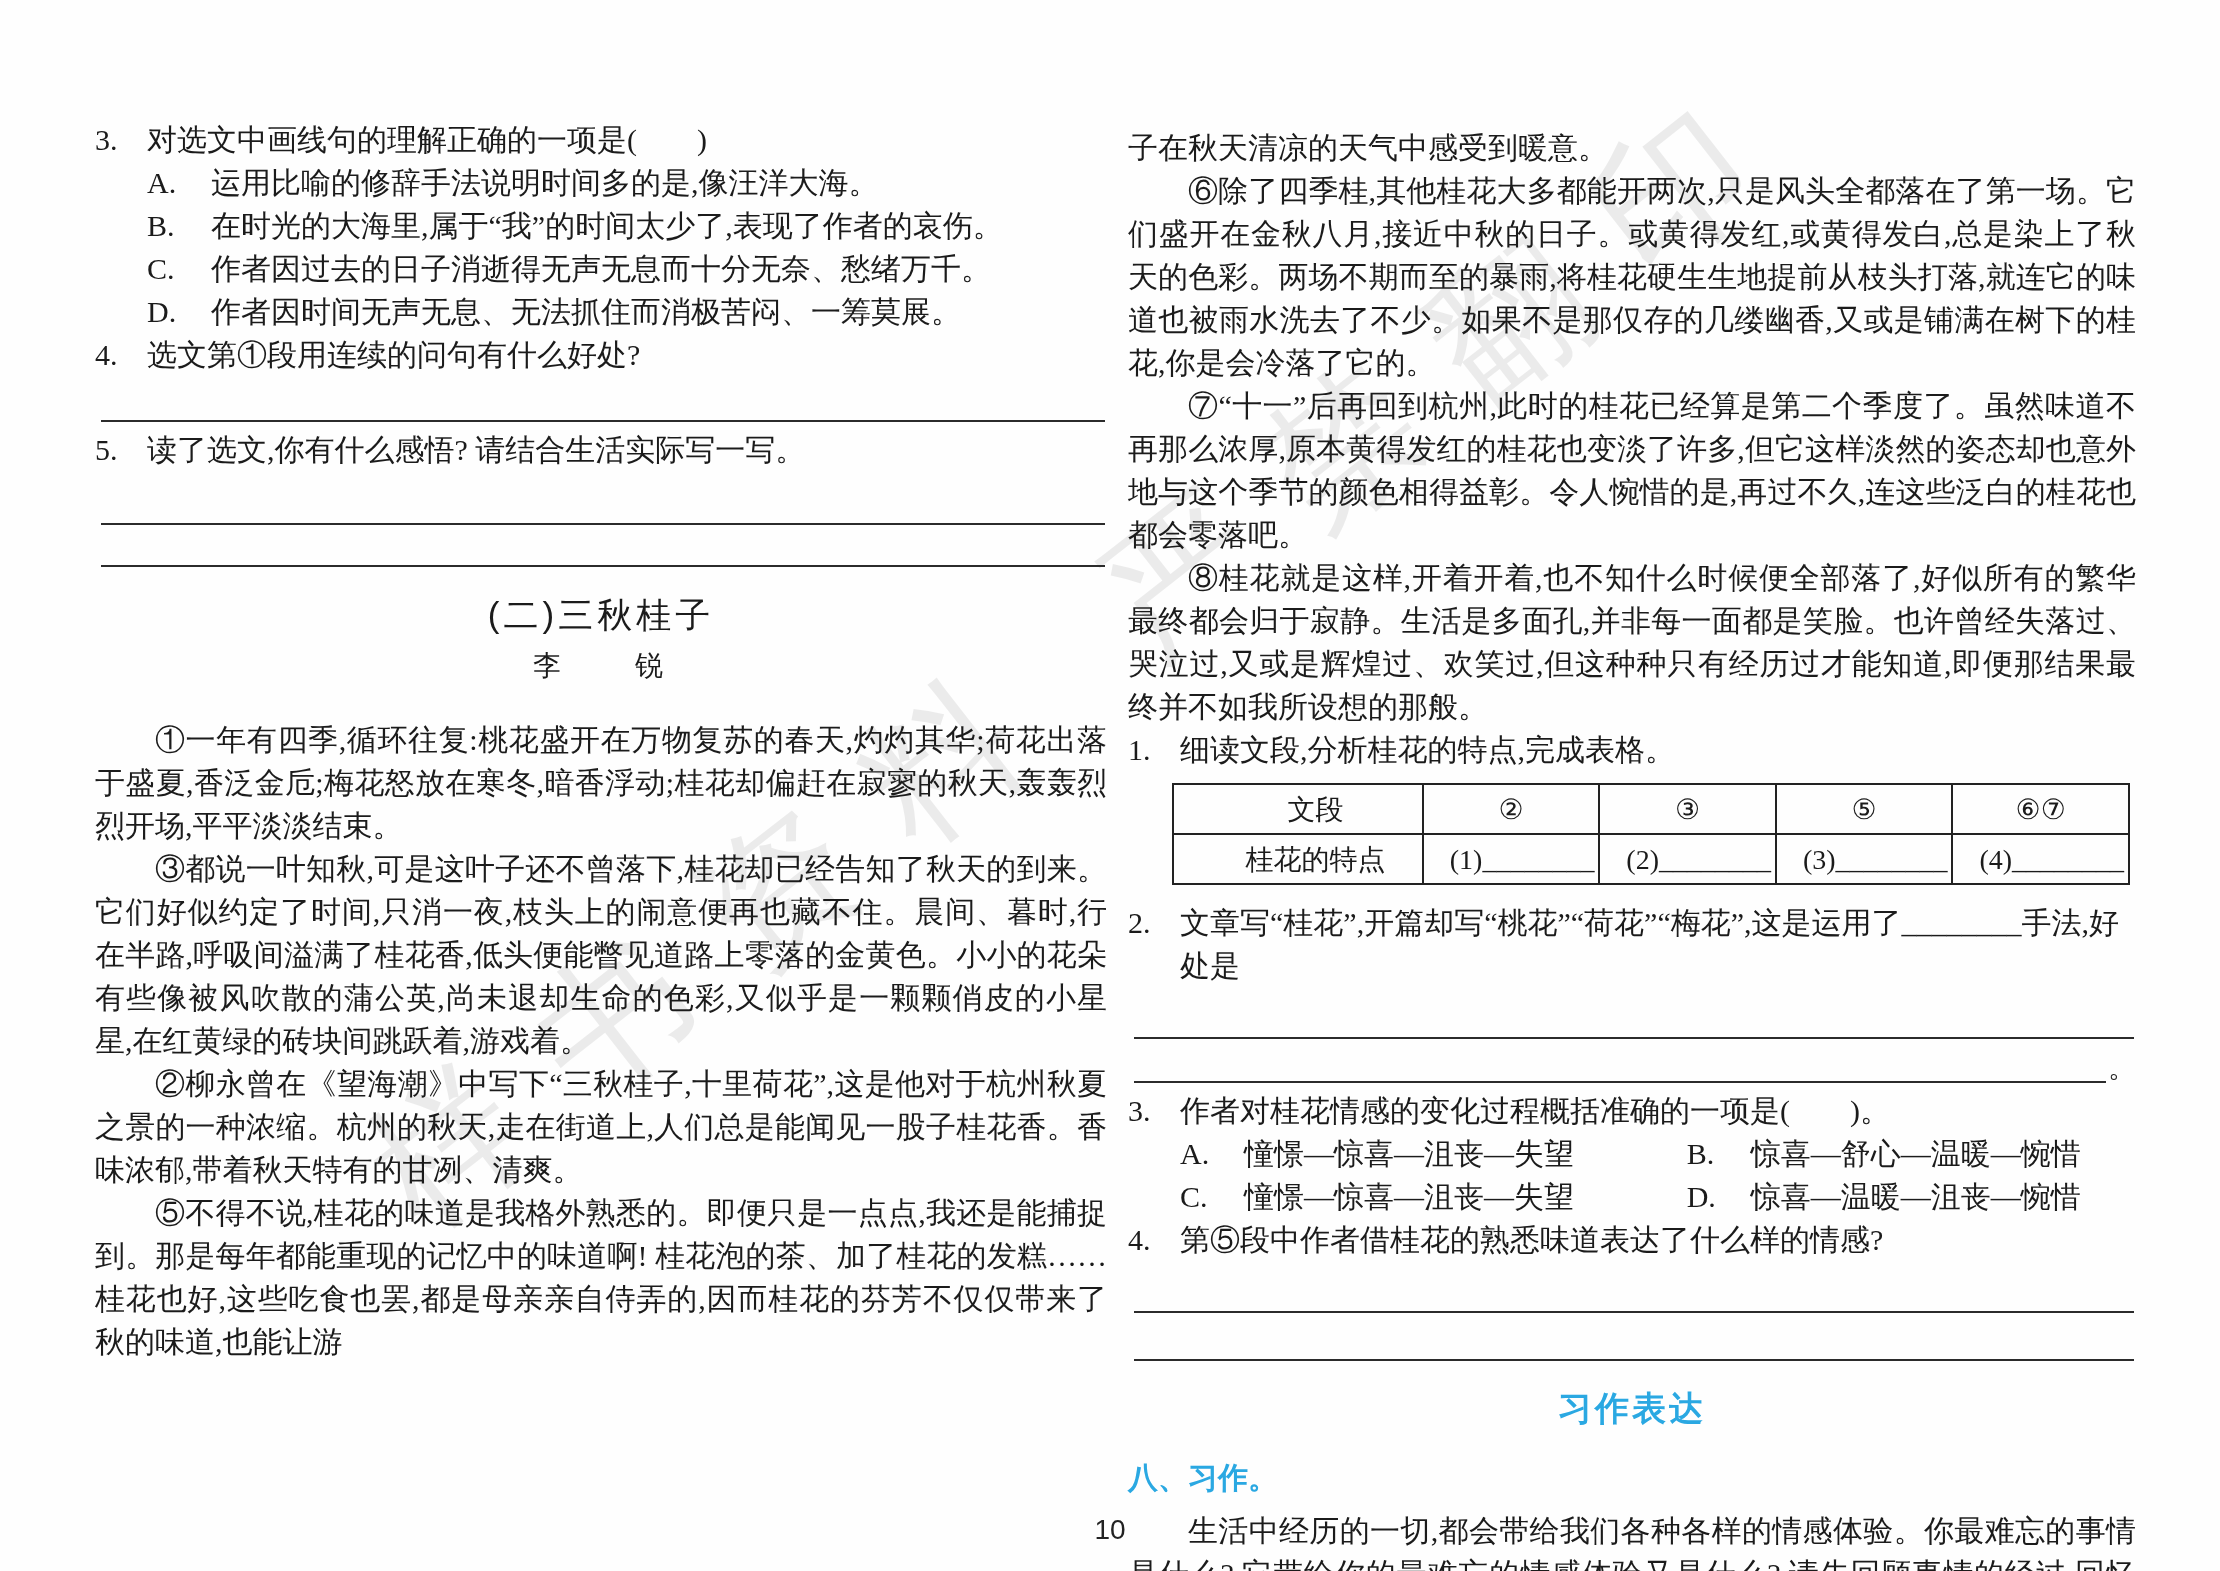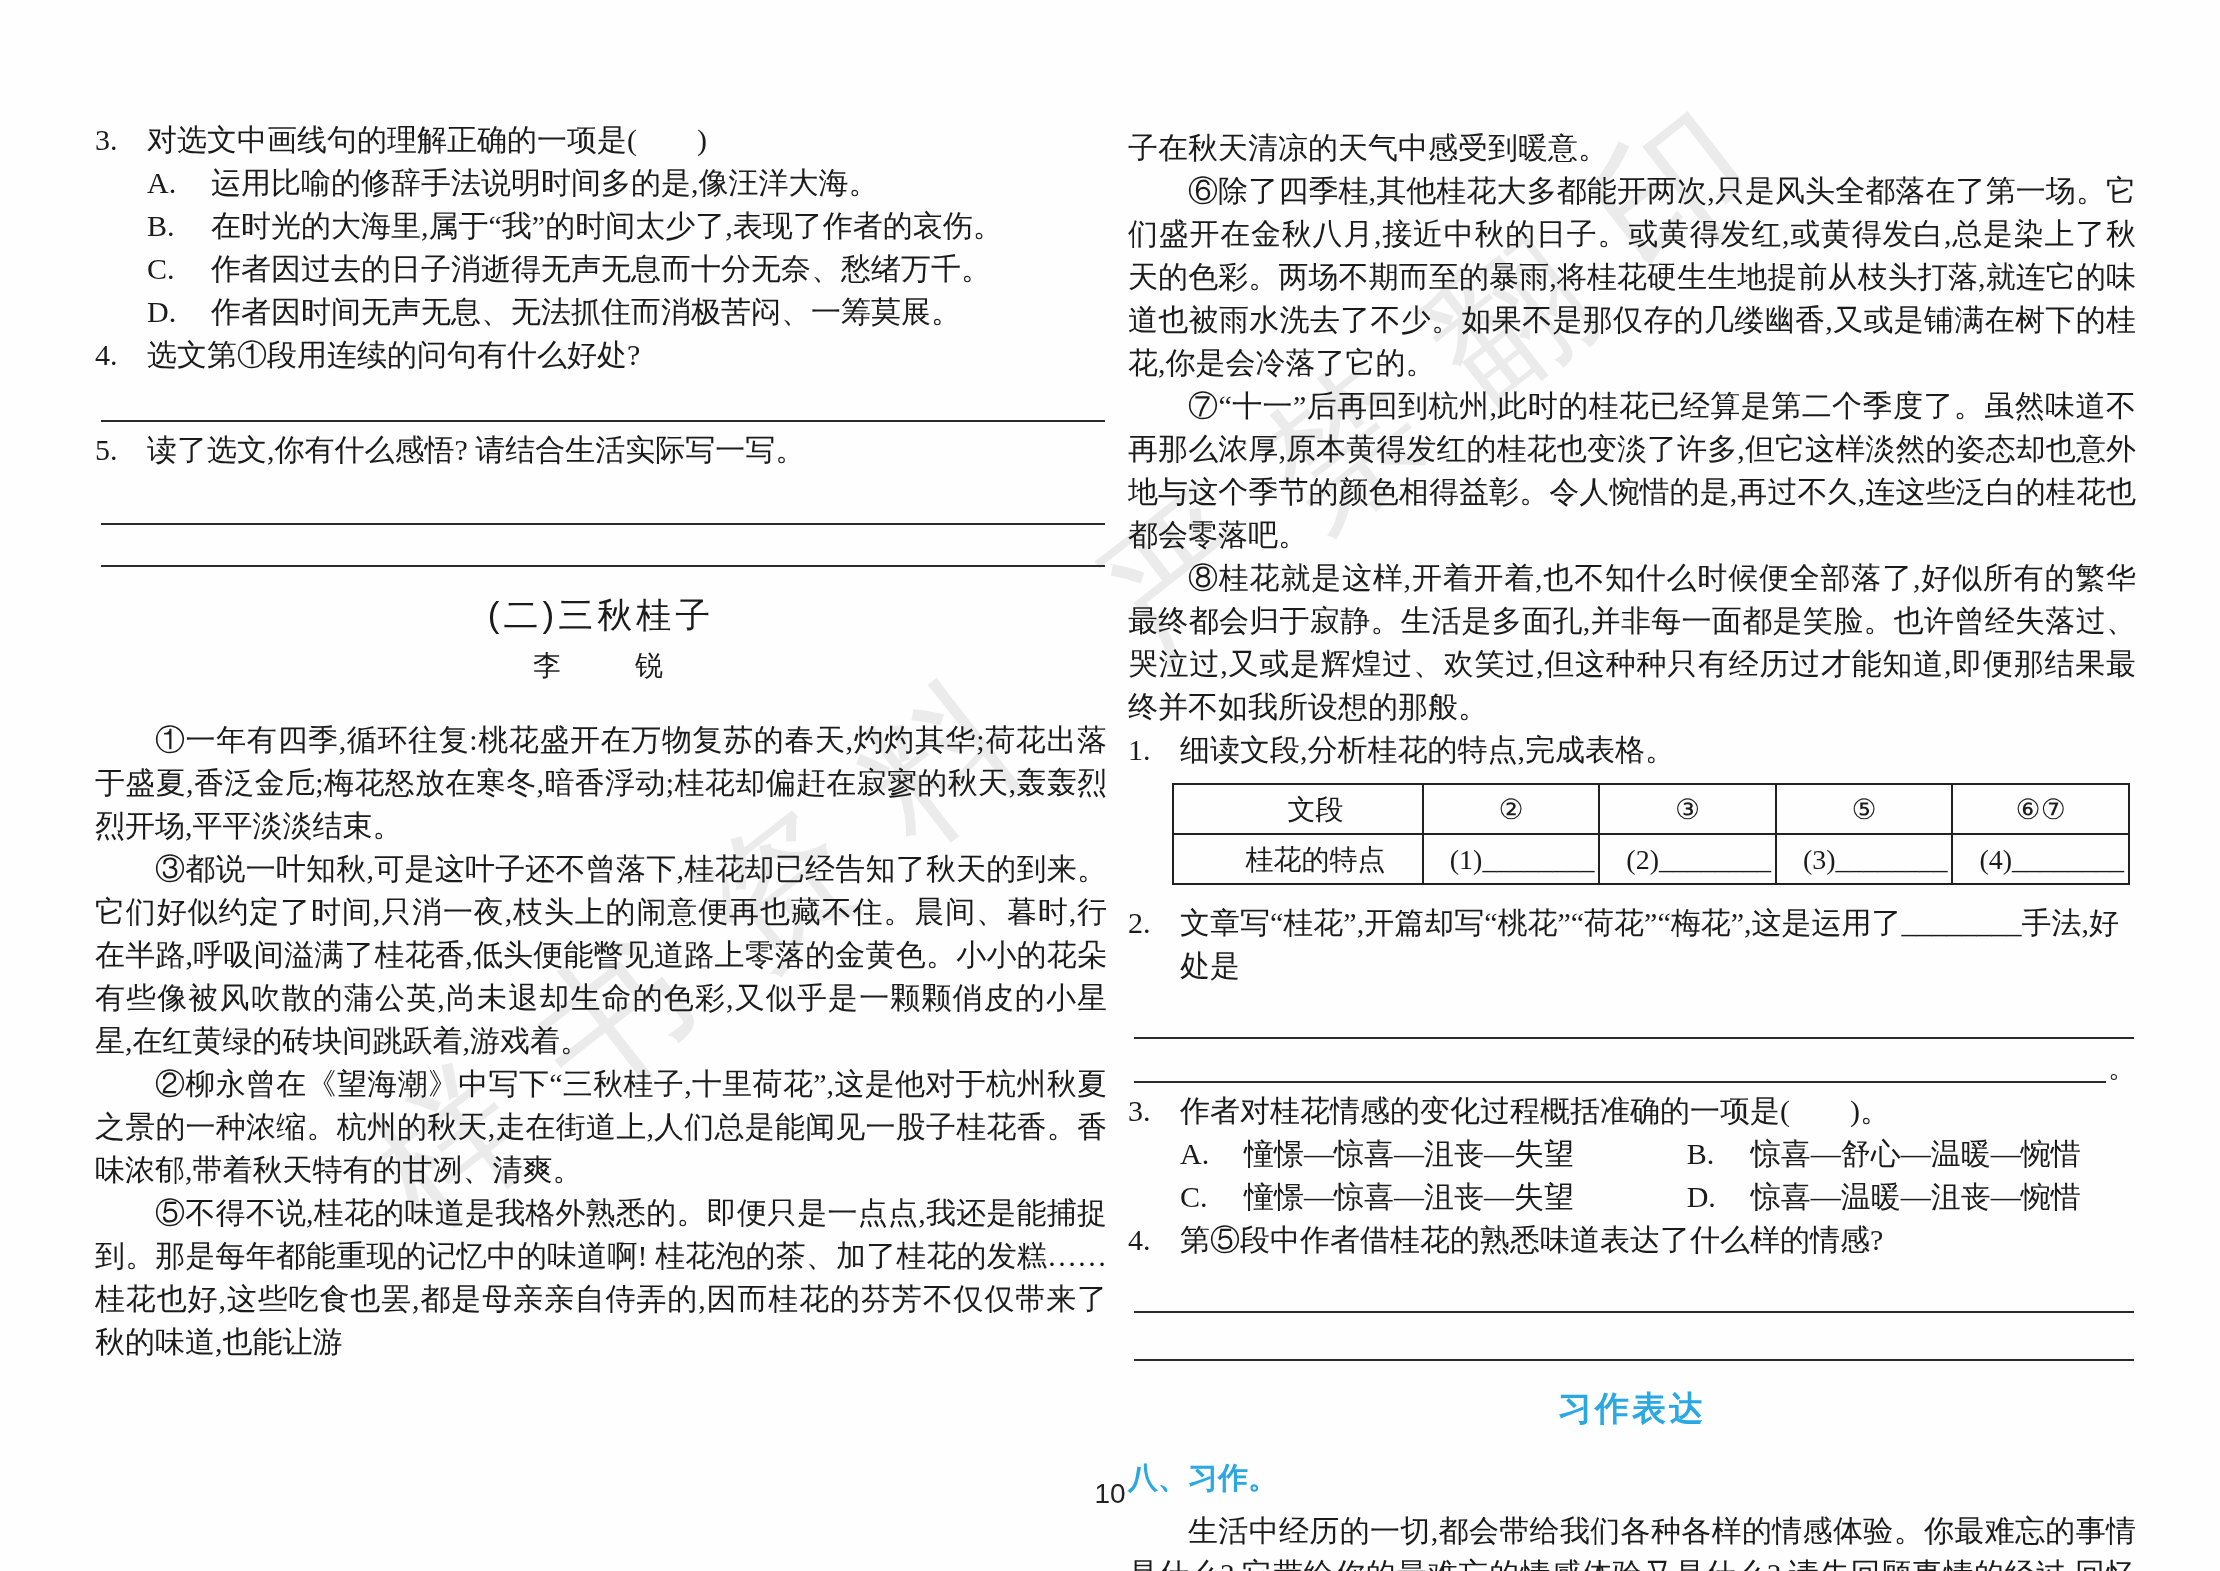--- a/index.html
+++ b/index.html
@@ -34,21 +34,21 @@
   .optgrid{display:grid;grid-template-columns:53% 47%;padding-left:52px;}
   .optcell{display:flex;}
   .sec-heading{color:#2aa8e2;font-family:"Liberation Sans","DejaVu Sans",sans-serif;
                font-size:34px;text-align:center;font-weight:600;letter-spacing:3px;
                margin-top:26px;}
   .sec-sub{color:#2aa8e2;font-family:Liberation Sans, sans-serif;
            font-size:30px;font-weight:600;margin-top:26px;}
   .ansrow{display:flex;align-items:flex-end;}
   .ansrow .line{flex:1;}
   .ansrow .dot{flex:0 0 auto;font-size:28px;line-height:30px;}
-  .page-number{position:absolute;left:0;right:0;top:1478px;text-align:center;
+  .page-number{position:absolute;left:0;right:0;top:1514px;text-align:center;
                font-size:28px;font-family:"Liberation Sans","DejaVu Sans",sans-serif;color:#222;}
   .mt6{margin-top:6px;}.mt10{margin-top:10px;}
 </style>
 </head>
 <body>
 
 <div class="page">
 
   <div class="watermark">样书资料 严禁翻印</div>
 

